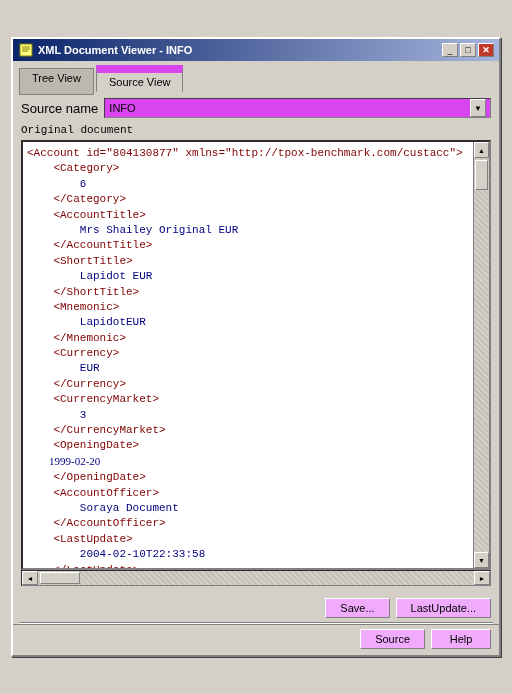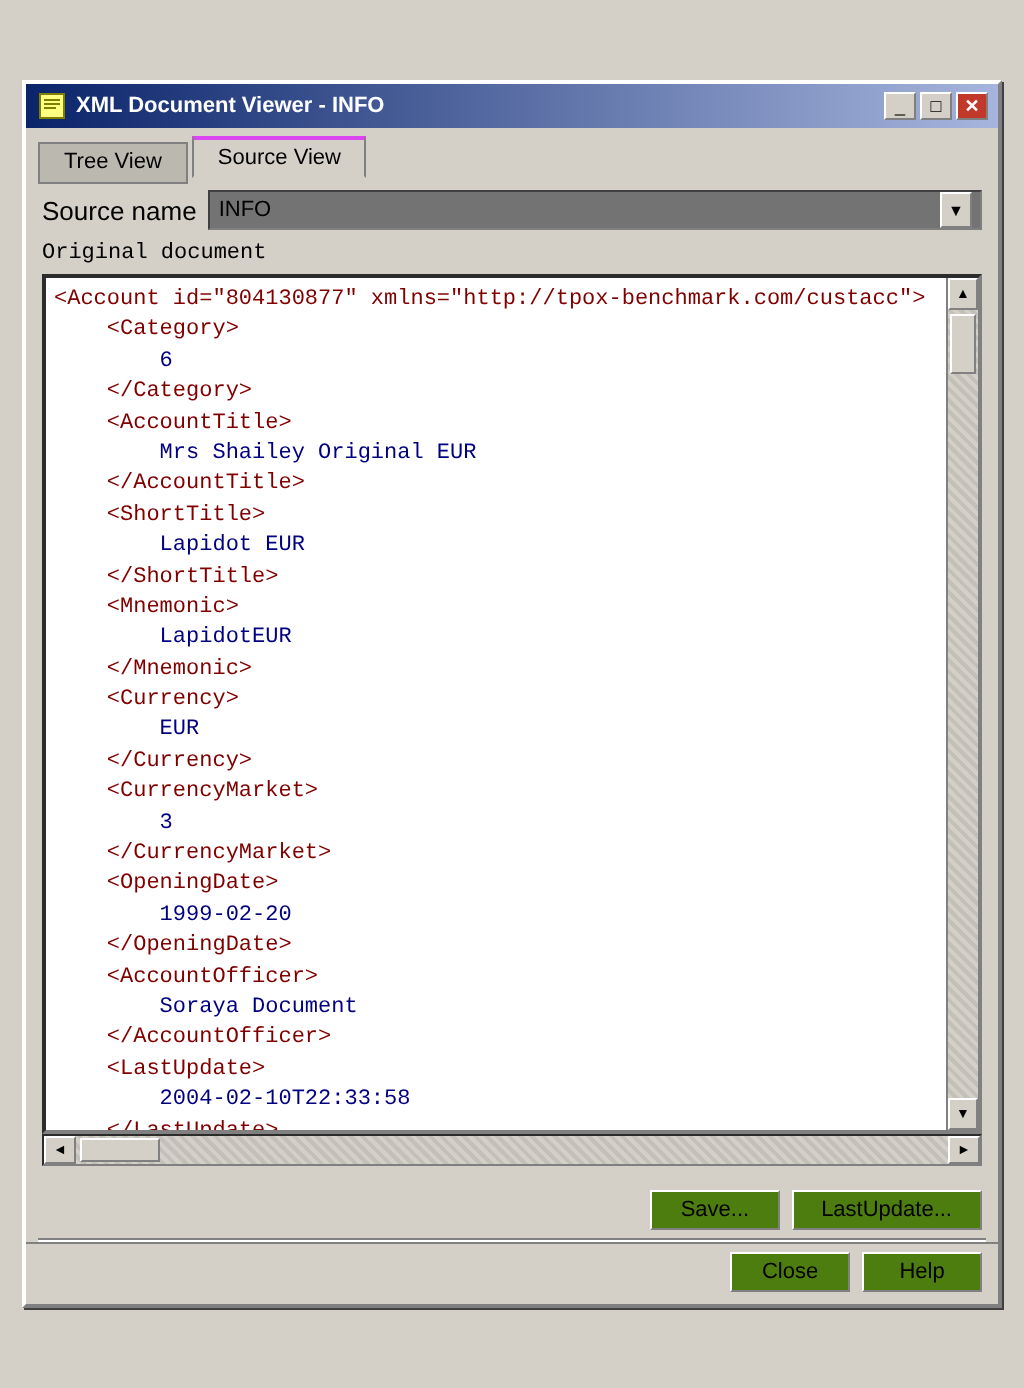--- a/index.html
+++ b/index.html
@@ -81,21 +81,21 @@
       border: 1px solid #808080;
       background: #d4d0c8;
       position: relative;
       margin-right: 2px;
     }
     .tab.active {
       background: #d4d0c8;
       border-bottom-color: #d4d0c8;
       font-weight: normal;
       z-index: 1;
-      border-top: 2px solid #d946ef;
+      border-top: 8px solid #d946ef;
     }
     .tab:not(.active) {
       background: #bbb8b0;
       top: 3px;
     }
     .content-area {
       background: #d4d0c8;
       padding: 6px 8px;
     }
     .source-name-row {
@@ -105,21 +105,21 @@
       gap: 6px;
     }
     .source-name-label {
       font-size: 13px;
       color: #000;
       white-space: nowrap;
     }
     .source-name-select {
       flex: 1;
       height: 20px;
-      background: #737373;
+      background: #d946ef;
       border: 1px solid #808080;
       border-top-color: #404040;
       border-left-color: #404040;
       font-size: 11px;
       padding: 0 4px;
       display: flex;
       align-items: center;
       justify-content: space-between;
       cursor: pointer;
     }
@@ -266,21 +266,21 @@
     .bottom-buttons-2 {
       display: flex;
       justify-content: flex-end;
       padding: 4px 8px 6px;
       gap: 6px;
       border-top: 1px solid #808080;
     }
     .btn {
       padding: 3px 14px;
       font-size: 11px;
-      background: #4d7c0f;
+      background: #f0abfc;
       border: 1px solid;
       border-top-color: #ffffff;
       border-left-color: #ffffff;
       border-right-color: #808080;
       border-bottom-color: #808080;
       cursor: pointer;
       min-width: 60px;
       text-align: center;
     }
     .separator {
@@ -347,21 +347,21 @@
 <span style="color:#800000;">    &lt;Mnemonic&gt;</span>
 <span style="color:#000080;">        LapidotEUR</span>
 <span style="color:#800000;">    &lt;/Mnemonic&gt;</span>
 <span style="color:#800000;">    &lt;Currency&gt;</span>
 <span style="color:#000080;">        EUR</span>
 <span style="color:#800000;">    &lt;/Currency&gt;</span>
 <span style="color:#800000;">    &lt;CurrencyMarket&gt;</span>
 <span style="color:#000080;">        3</span>
 <span style="color:#800000;">    &lt;/CurrencyMarket&gt;</span>
 <span style="color:#800000;">    &lt;OpeningDate&gt;</span>
-<span style="color:#000080;">        1999-02-20</span>
+<span style="color:#000080;font-family:Liberation Serif, serif;">        1999-02-20</span>
 <span style="color:#800000;">    &lt;/OpeningDate&gt;</span>
 <span style="color:#800000;">    &lt;AccountOfficer&gt;</span>
 <span style="color:#000080;">        Soraya Document</span>
 <span style="color:#800000;">    &lt;/AccountOfficer&gt;</span>
 <span style="color:#800000;">    &lt;LastUpdate&gt;</span>
 <span style="color:#000080;">        2004-02-10T22:33:58</span>
 <span style="color:#800000;">    &lt;/LastUpdate&gt;</span>
 </div>
       <div class="scrollbar-v">
         <div class="scroll-btn">▲</div>
@@ -382,16 +382,16 @@
   </div>
 
   <div class="bottom-buttons-1">
     <button class="btn">Save...</button>
     <button class="btn">LastUpdate...</button>
   </div>
 
   <div class="separator"></div>
 
   <div class="bottom-buttons-2">
-    <button class="btn">Close</button>
+    <button class="btn">Source</button>
     <button class="btn">Help</button>
   </div>
 </div>
 
 </body></html>

